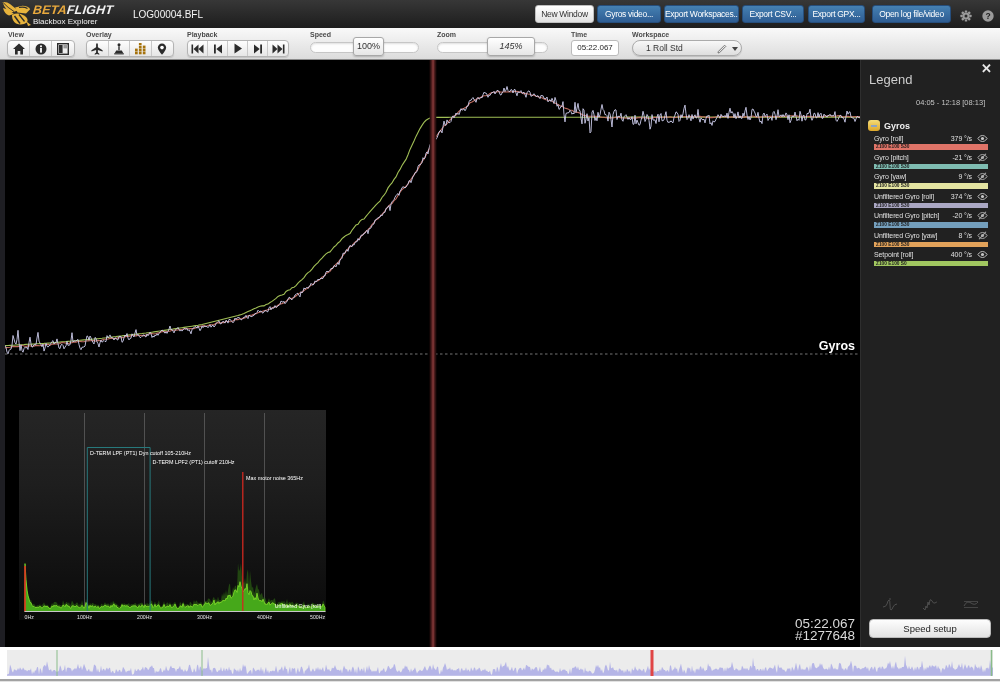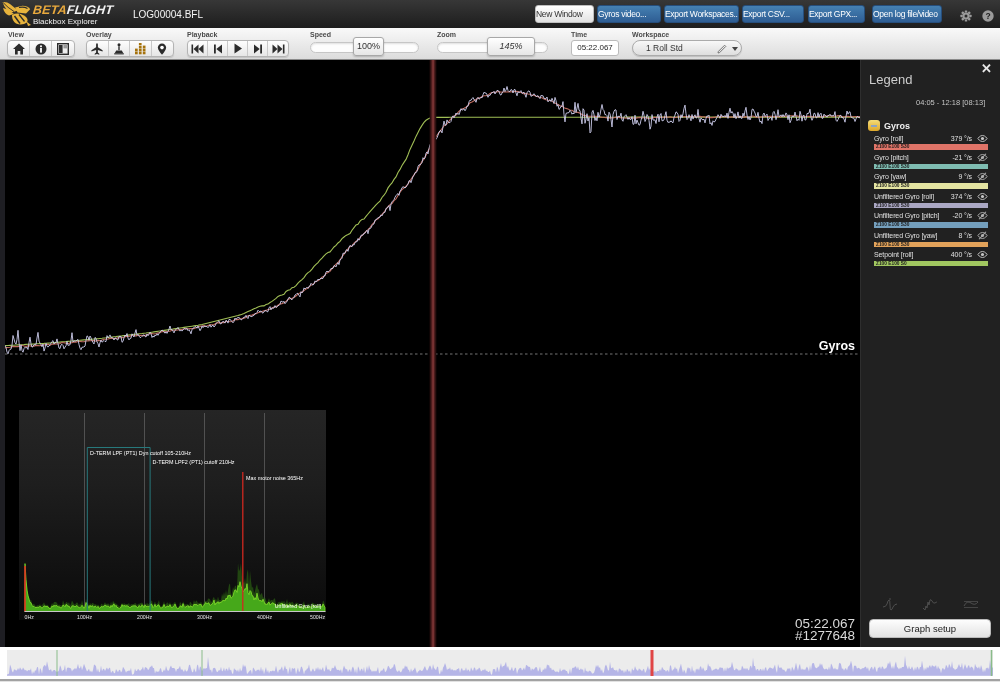--- a/index.html
+++ b/index.html
@@ -8,21 +8,21 @@
 
 #topbar { position:absolute; left:0; top:0; width:1000px; height:28px;
   background:linear-gradient(#373737,#1d1d1d); }
 #bflogo { position:absolute; left:1px; top:1px; }
 #bfname { position:absolute; left:33px; top:3px; font-style:italic; font-weight:bold;
   font-size:12.5px; letter-spacing:0.2px; transform:skewX(-6deg); color:#f2f2f2; }
 #bfname .gold { color:#e9a93d; }
 #bfsub { position:absolute; left:33px; top:16.5px; font-size:8px; color:#f0f0f0; }
 #logname { position:absolute; left:133px; top:8.5px; font-size:10px; color:#f5f5f5; }
 .tbtn { position:absolute; top:5px; height:18px; border-radius:3px; font-size:8.5px;
-  line-height:17px; color:#fff; white-space:nowrap; overflow:hidden; letter-spacing:-0.3px;
+  line-height:17px; text-align:center; color:#fff; white-space:nowrap; overflow:hidden; letter-spacing:-0.3px;
   background:linear-gradient(#4580b2,#2e5d93); border:1px solid #264e7c; }
 .tbtn.light { background:linear-gradient(#ffffff,#e2e2e2); border:1px solid #bfbfbf; color:#333; }
 
 
 #toolbar { position:absolute; left:0; top:28px; width:1000px; height:32px;
   background:linear-gradient(#f9f9f9,#dcdcdc); border-bottom:1px solid #8a8a8a; }
 .tlabel { position:absolute; top:3px; font-size:7px; font-weight:bold; color:#4a4a4a; }
 .bgroup { position:absolute; top:12px; height:17px; display:flex;
   border:1px solid #b4b4b4; border-radius:4px; overflow:hidden;
   background:linear-gradient(#fefefe,#e6e6e6); box-shadow:0 1px 1px rgba(0,0,0,0.12); }
@@ -90,21 +90,21 @@
     <path d="M25.5,20.5 L30,24 L27,25 Z" fill="#e7b33c"></path>
   </svg>
   <div id="bfname"><span class="gold">BETA</span>FLIGHT</div>
   <div id="bfsub">Blackbox Explorer</div>
   <div id="logname">LOG00004.BFL</div>
   <div class="tbtn light" style="left:535px; width:59px;">New Window</div>
   <div class="tbtn" style="left:597px; width:64px;">Gyros video...</div>
   <div class="tbtn" style="left:664px; width:75px;">Export Workspaces...</div>
   <div class="tbtn" style="left:742px; width:62px;">Export CSV...</div>
   <div class="tbtn" style="left:808px; width:57px;">Export GPX...</div>
-  <div class="tbtn" style="left:872px; width:70px;">Open log file/video</div>
+  <div class="tbtn" style="left:872px; width:79px;">Open log file/video</div>
   <svg class="abs" style="left:960px; top:10px;" width="12" height="12" viewBox="0 0 12 12">
     <g fill="#9b9b9b">
       <circle cx="6" cy="6" r="3.6"></circle>
       <g>
         <rect x="4.8" y="0.4" width="2.4" height="2.2" rx="0.4"></rect>
         <rect x="4.8" y="9.4" width="2.4" height="2.2" rx="0.4"></rect>
         <rect x="0.4" y="4.8" width="2.2" height="2.4" rx="0.4"></rect>
         <rect x="9.4" y="4.8" width="2.2" height="2.4" rx="0.4"></rect>
         <g transform="rotate(45 6 6)">
           <rect x="4.8" y="0.4" width="2.4" height="2.2" rx="0.4"></rect>
@@ -402,21 +402,21 @@
         <line x1="7" y1="1" x2="9" y2="1" stroke="#4e4e4e"></line>
       </svg>
   <svg class="cicon" style="left:61px;" width="16" height="13" viewBox="0 0 16 13">
         <path d="M1 10 L3 12 L4 8 L5 10 L6 4 L7 7 L8 2 Q9 1 10 3 Q11.5 6 13 5 Q14.5 4 15 4" fill="none" stroke="#4e4e4e" stroke-width="1"></path>
       </svg>
   <svg class="cicon" style="left:102px;" width="16" height="13" viewBox="0 0 16 13">
         <path d="M1 8 Q4 2 8 5 Q12 8 15 4" fill="none" stroke="#4e4e4e" stroke-width="1"></path>
         <line x1="1" y1="3.5" x2="15" y2="3.5" stroke="#4e4e4e" stroke-width="0.8"></line>
         <line x1="1" y1="9.5" x2="15" y2="9.5" stroke="#4e4e4e" stroke-width="0.8"></line>
       </svg>
-  <div id="gsetup">Graph setup</div>
+  <div id="gsetup">Speed setup</div>
 </div>
 </div>
 
 <div id="seekwrap">
   <div id="seekbg"></div>
   <svg class="abs" style="left:7px; top:3px;" width="986" height="26" viewBox="7 0 986 26">
     <polygon points="7,25.8 7,24.6 8,24.3 9,23.6 10,14.5 11,17.1 12,20.9 13,22.4 14,19.6 15,19.4 16,20.4 17,20.3 18,18.0 19,20.1 20,17.3 21,19.0 22,20.0 23,17.6 24,19.1 25,20.5 26,19.7 27,21.6 28,20.3 29,20.1 30,20.5 31,18.3 32,24.6 33,20.9 34,23.5 35,20.3 36,20.7 37,17.2 38,16.9 39,24.4 40,18.1 41,19.6 42,23.8 43,17.2 44,15.5 45,14.9 46,16.8 47,11.2 48,15.8 49,20.2 50,19.9 51,19.1 52,21.9 53,20.5 54,20.0 55,19.9 56,21.7 57,21.6 58,21.8 59,20.2 60,15.3 61,17.2 62,21.5 63,19.9 64,19.7 65,14.7 66,22.6 67,18.0 68,17.4 69,17.7 70,18.1 71,18.4 72,21.6 73,19.6 74,19.6 75,17.8 76,19.5 77,17.5 78,13.7 79,18.2 80,18.3 81,15.5 82,20.2 83,17.2 84,13.7 85,16.4 86,19.1 87,21.5 88,20.2 89,18.8 90,22.1 91,20.4 92,22.6 93,20.0 94,14.6 95,14.9 96,16.2 97,22.1 98,18.2 99,22.4 100,21.5 101,15.6 102,21.2 103,19.0 104,18.7 105,20.9 106,19.1 107,17.5 108,19.8 109,18.3 110,17.5 111,23.1 112,21.5 113,20.7 114,23.2 115,22.9 116,19.0 117,20.4 118,22.2 119,19.9 120,19.8 121,22.5 122,20.9 123,16.7 124,18.3 125,20.1 126,22.7 127,20.9 128,21.3 129,20.3 130,21.1 131,17.8 132,24.6 133,24.6 134,23.4 135,18.6 136,20.9 137,20.8 138,18.7 139,19.7 140,21.1 141,19.7 142,19.1 143,16.6 144,20.8 145,16.9 146,17.6 147,18.1 148,20.0 149,19.2 150,16.8 151,16.7 152,15.3 153,18.0 154,17.9 155,23.5 156,20.6 157,22.3 158,21.3 159,21.7 160,18.6 161,18.3 162,22.6 163,21.6 164,19.2 165,21.3 166,15.8 167,19.3 168,21.1 169,20.3 170,17.2 171,15.4 172,18.0 173,18.0 174,17.9 175,18.8 176,22.1 177,18.9 178,19.0 179,18.1 180,15.8 181,19.9 182,19.0 183,20.4 184,21.9 185,19.1 186,21.3 187,21.5 188,19.5 189,15.1 190,14.7 191,18.4 192,21.8 193,22.5 194,17.9 195,20.5 196,22.4 197,15.4 198,14.5 199,20.8 200,16.3 201,17.6 202,21.3 203,18.9 204,18.0 205,18.9 206,18.0 207,18.2 208,6.8 209,15.3 210,20.4 211,19.3 212,23.0 213,18.2 214,18.0 215,17.8 216,20.1 217,22.2 218,21.6 219,19.8 220,20.8 221,16.8 222,21.4 223,20.4 224,17.4 225,21.5 226,18.8 227,18.7 228,21.3 229,16.4 230,20.5 231,19.6 232,23.0 233,24.3 234,17.9 235,19.8 236,19.8 237,21.7 238,19.2 239,22.6 240,17.8 241,21.4 242,19.7 243,14.1 244,17.2 245,15.0 246,17.4 247,24.0 248,23.0 249,21.5 250,20.5 251,20.1 252,24.6 253,17.4 254,18.5 255,20.5 256,21.5 257,19.5 258,20.3 259,19.3 260,21.6 261,16.5 262,21.7 263,18.8 264,24.2 265,20.2 266,16.9 267,22.6 268,19.7 269,23.4 270,21.1 271,21.3 272,21.3 273,20.2 274,21.4 275,20.4 276,15.6 277,20.3 278,22.9 279,19.6 280,20.1 281,18.5 282,16.2 283,21.2 284,18.5 285,15.2 286,19.2 287,18.8 288,24.6 289,19.9 290,16.8 291,22.8 292,17.8 293,18.8 294,18.7 295,17.7 296,24.4 297,20.4 298,17.5 299,22.5 300,20.7 301,16.5 302,16.9 303,20.0 304,24.6 305,20.5 306,20.4 307,18.6 308,18.4 309,14.2 310,19.9 311,22.0 312,20.2 313,18.2 314,20.7 315,21.5 316,17.5 317,19.9 318,16.8 319,20.5 320,18.0 321,20.5 322,19.1 323,17.0 324,21.8 325,20.6 326,14.5 327,18.6 328,20.2 329,18.8 330,21.3 331,20.9 332,17.6 333,18.6 334,17.8 335,14.9 336,17.9 337,20.0 338,19.7 339,20.0 340,21.0 341,19.1 342,23.4 343,18.8 344,15.6 345,18.0 346,19.4 347,19.0 348,22.3 349,20.0 350,19.3 351,22.6 352,18.0 353,16.6 354,19.0 355,22.9 356,18.3 357,23.9 358,16.2 359,18.2 360,21.7 361,19.2 362,18.5 363,21.5 364,16.7 365,23.3 366,20.2 367,16.0 368,21.1 369,14.9 370,19.1 371,19.9 372,21.9 373,20.4 374,21.8 375,20.5 376,21.8 377,20.2 378,16.7 379,23.6 380,22.5 381,20.2 382,20.9 383,19.3 384,18.1 385,22.1 386,21.4 387,19.3 388,15.8 389,16.6 390,18.7 391,19.2 392,17.6 393,17.5 394,13.9 395,14.7 396,19.4 397,21.4 398,21.8 399,19.9 400,21.8 401,22.6 402,20.4 403,18.1 404,19.0 405,15.3 406,17.3 407,16.1 408,19.6 409,20.0 410,22.7 411,18.2 412,21.7 413,20.3 414,19.5 415,17.2 416,20.4 417,23.6 418,21.4 419,20.9 420,19.4 421,20.7 422,20.9 423,20.0 424,17.7 425,16.1 426,19.1 427,20.7 428,19.6 429,16.9 430,15.2 431,17.3 432,20.2 433,14.1 434,18.1 435,18.9 436,20.2 437,16.9 438,16.5 439,23.1 440,24.6 441,19.5 442,22.4 443,17.8 444,15.9 445,13.1 446,15.7 447,20.2 448,18.5 449,19.2 450,17.2 451,20.4 452,18.8 453,20.2 454,20.4 455,20.0 456,20.7 457,19.0 458,19.0 459,17.7 460,22.9 461,18.9 462,18.1 463,21.1 464,19.7 465,20.7 466,17.3 467,21.3 468,19.3 469,20.2 470,21.9 471,17.2 472,19.6 473,20.9 474,17.6 475,17.8 476,21.1 477,19.1 478,19.7 479,17.6 480,18.5 481,21.5 482,20.8 483,19.6 484,20.6 485,18.4 486,21.0 487,20.4 488,22.1 489,22.0 490,20.6 491,24.5 492,24.6 493,18.9 494,19.3 495,19.0 496,22.4 497,16.5 498,18.4 499,22.2 500,16.8 501,13.1 502,17.7 503,15.8 504,16.2 505,14.3 506,11.8 507,18.0 508,15.8 509,19.3 510,20.7 511,19.3 512,16.8 513,20.9 514,20.2 515,17.6 516,18.2 517,24.1 518,20.4 519,18.8 520,17.9 521,17.8 522,20.4 523,19.3 524,17.4 525,20.2 526,14.9 527,15.2 528,16.5 529,16.8 530,16.9 531,21.1 532,18.3 533,19.6 534,19.4 535,17.8 536,16.9 537,17.4 538,21.8 539,19.9 540,16.5 541,21.8 542,21.9 543,19.2 544,20.1 545,17.4 546,19.7 547,14.3 548,15.5 549,15.1 550,18.4 551,17.5 552,20.6 553,19.3 554,20.2 555,21.5 556,22.1 557,21.2 558,21.9 559,22.6 560,17.8 561,21.4 562,20.5 563,19.5 564,19.8 565,19.5 566,21.1 567,21.0 568,24.0 569,23.3 570,18.3 571,23.9 572,18.6 573,17.4 574,17.9 575,16.5 576,16.4 577,19.3 578,16.6 579,20.0 580,19.7 581,18.2 582,20.0 583,18.9 584,23.4 585,17.3 586,21.6 587,20.5 588,22.4 589,20.5 590,21.1 591,21.4 592,23.4 593,23.6 594,22.7 595,19.7 596,15.1 597,17.2 598,14.7 599,18.0 600,17.0 601,21.3 602,19.0 603,23.4 604,21.5 605,16.2 606,14.6 607,16.8 608,20.4 609,20.2 610,11.8 611,18.1 612,18.3 613,17.1 614,19.9 615,19.9 616,20.8 617,19.6 618,22.7 619,18.3 620,18.9 621,19.8 622,21.2 623,19.8 624,23.2 625,19.9 626,22.4 627,18.8 628,20.2 629,22.0 630,20.3 631,24.2 632,17.9 633,20.3 634,20.2 635,16.0 636,19.0 637,20.1 638,21.1 639,18.2 640,19.6 641,19.7 642,21.5 643,19.4 644,18.7 645,23.1 646,21.5 647,18.8 648,15.8 649,20.3 650,17.9 651,21.6 652,18.3 653,21.4 654,22.1 655,20.5 656,23.1 657,21.1 658,21.0 659,20.9 660,19.1 661,21.1 662,16.7 663,18.4 664,20.1 665,20.0 666,21.7 667,20.3 668,20.3 669,22.4 670,15.5 671,15.4 672,21.3 673,19.5 674,19.3 675,16.6 676,19.2 677,18.2 678,23.3 679,19.7 680,16.8 681,13.4 682,18.7 683,22.7 684,19.6 685,21.6 686,24.0 687,19.2 688,17.1 689,18.8 690,17.8 691,22.4 692,15.6 693,21.7 694,19.7 695,23.5 696,18.5 697,19.9 698,18.2 699,20.6 700,16.8 701,16.2 702,19.9 703,17.2 704,19.4 705,21.5 706,19.9 707,19.9 708,13.3 709,16.5 710,16.1 711,18.1 712,21.3 713,19.7 714,19.8 715,19.1 716,18.5 717,19.1 718,20.0 719,18.8 720,17.1 721,17.9 722,17.5 723,18.2 724,21.7 725,17.4 726,21.4 727,17.1 728,19.0 729,17.8 730,17.8 731,16.7 732,11.7 733,16.1 734,19.9 735,20.2 736,17.9 737,19.3 738,19.4 739,20.9 740,19.5 741,20.5 742,15.5 743,17.2 744,19.6 745,17.7 746,19.7 747,17.7 748,19.7 749,20.4 750,16.5 751,15.6 752,18.6 753,7.8 754,15.9 755,15.9 756,20.7 757,18.9 758,19.1 759,21.3 760,19.2 761,18.8 762,21.2 763,18.3 764,21.3 765,17.9 766,16.9 767,21.2 768,19.6 769,18.2 770,17.2 771,18.0 772,18.2 773,19.1 774,16.9 775,14.6 776,19.9 777,22.9 778,14.1 779,17.2 780,18.2 781,17.1 782,18.6 783,19.9 784,19.5 785,21.1 786,22.1 787,19.5 788,17.9 789,19.3 790,17.7 791,22.1 792,16.6 793,18.4 794,20.7 795,17.3 796,12.4 797,17.3 798,20.8 799,16.0 800,13.8 801,20.3 802,18.2 803,19.9 804,19.0 805,20.2 806,17.9 807,16.6 808,18.4 809,21.6 810,14.9 811,20.4 812,13.7 813,12.9 814,13.3 815,17.0 816,18.1 817,18.2 818,16.6 819,16.8 820,13.0 821,15.7 822,13.6 823,17.5 824,19.1 825,19.6 826,18.6 827,19.0 828,20.1 829,16.6 830,20.0 831,13.4 832,15.0 833,17.9 834,19.6 835,17.4 836,19.7 837,18.8 838,20.0 839,13.6 840,12.8 841,14.3 842,18.9 843,18.3 844,20.8 845,18.6 846,18.2 847,20.5 848,16.8 849,15.9 850,14.4 851,10.8 852,14.4 853,22.3 854,15.8 855,15.7 856,15.8 857,18.7 858,18.1 859,17.7 860,19.0 861,19.6 862,18.2 863,18.3 864,18.1 865,16.7 866,16.8 867,19.2 868,17.1 869,21.6 870,19.3 871,17.5 872,16.8 873,20.0 874,17.7 875,16.3 876,20.3 877,22.3 878,17.4 879,18.0 880,16.2 881,19.4 882,16.3 883,16.9 884,19.6 885,18.2 886,18.5 887,16.4 888,12.6 889,14.5 890,11.1 891,15.9 892,19.1 893,15.6 894,19.2 895,13.9 896,11.5 897,16.9 898,17.8 899,19.6 900,17.4 901,18.8 902,17.1 903,17.0 904,16.7 905,5.8 906,14.8 907,17.1 908,19.4 909,15.8 910,19.1 911,18.8 912,16.3 913,18.7 914,21.1 915,16.9 916,20.2 917,16.6 918,17.6 919,19.9 920,16.7 921,17.3 922,10.6 923,16.6 924,21.0 925,17.4 926,19.9 927,16.6 928,18.5 929,16.6 930,15.1 931,17.8 932,15.0 933,16.1 934,16.6 935,16.5 936,15.1 937,19.6 938,15.8 939,18.6 940,18.8 941,23.2 942,19.1 943,17.8 944,19.8 945,18.9 946,14.8 947,16.2 948,18.5 949,13.8 950,15.6 951,18.1 952,11.0 953,18.2 954,18.2 955,19.9 956,19.1 957,18.8 958,16.6 959,14.0 960,16.8 961,17.6 962,12.4 963,20.0 964,17.2 965,14.0 966,16.7 967,18.7 968,16.0 969,15.1 970,18.5 971,16.6 972,16.9 973,17.9 974,20.9 975,13.8 976,16.4 977,17.5 978,18.5 979,16.2 980,19.6 981,14.9 982,18.1 983,22.6 984,18.9 985,21.9 986,17.7 987,18.5 988,17.3 989,19.4 990,9.8 991,16.8 992,17.4 993,17.4 993,25.8" fill="#b5b5e7"></polygon>
     <line x1="57" y1="0" x2="57" y2="26" stroke="#8abc8a" stroke-width="1"></line>
     <line x1="202" y1="0" x2="202" y2="26" stroke="#8abc8a" stroke-width="1"></line>
     <line x1="991.5" y1="0" x2="991.5" y2="26" stroke="#8abc8a" stroke-width="1.5"></line>

